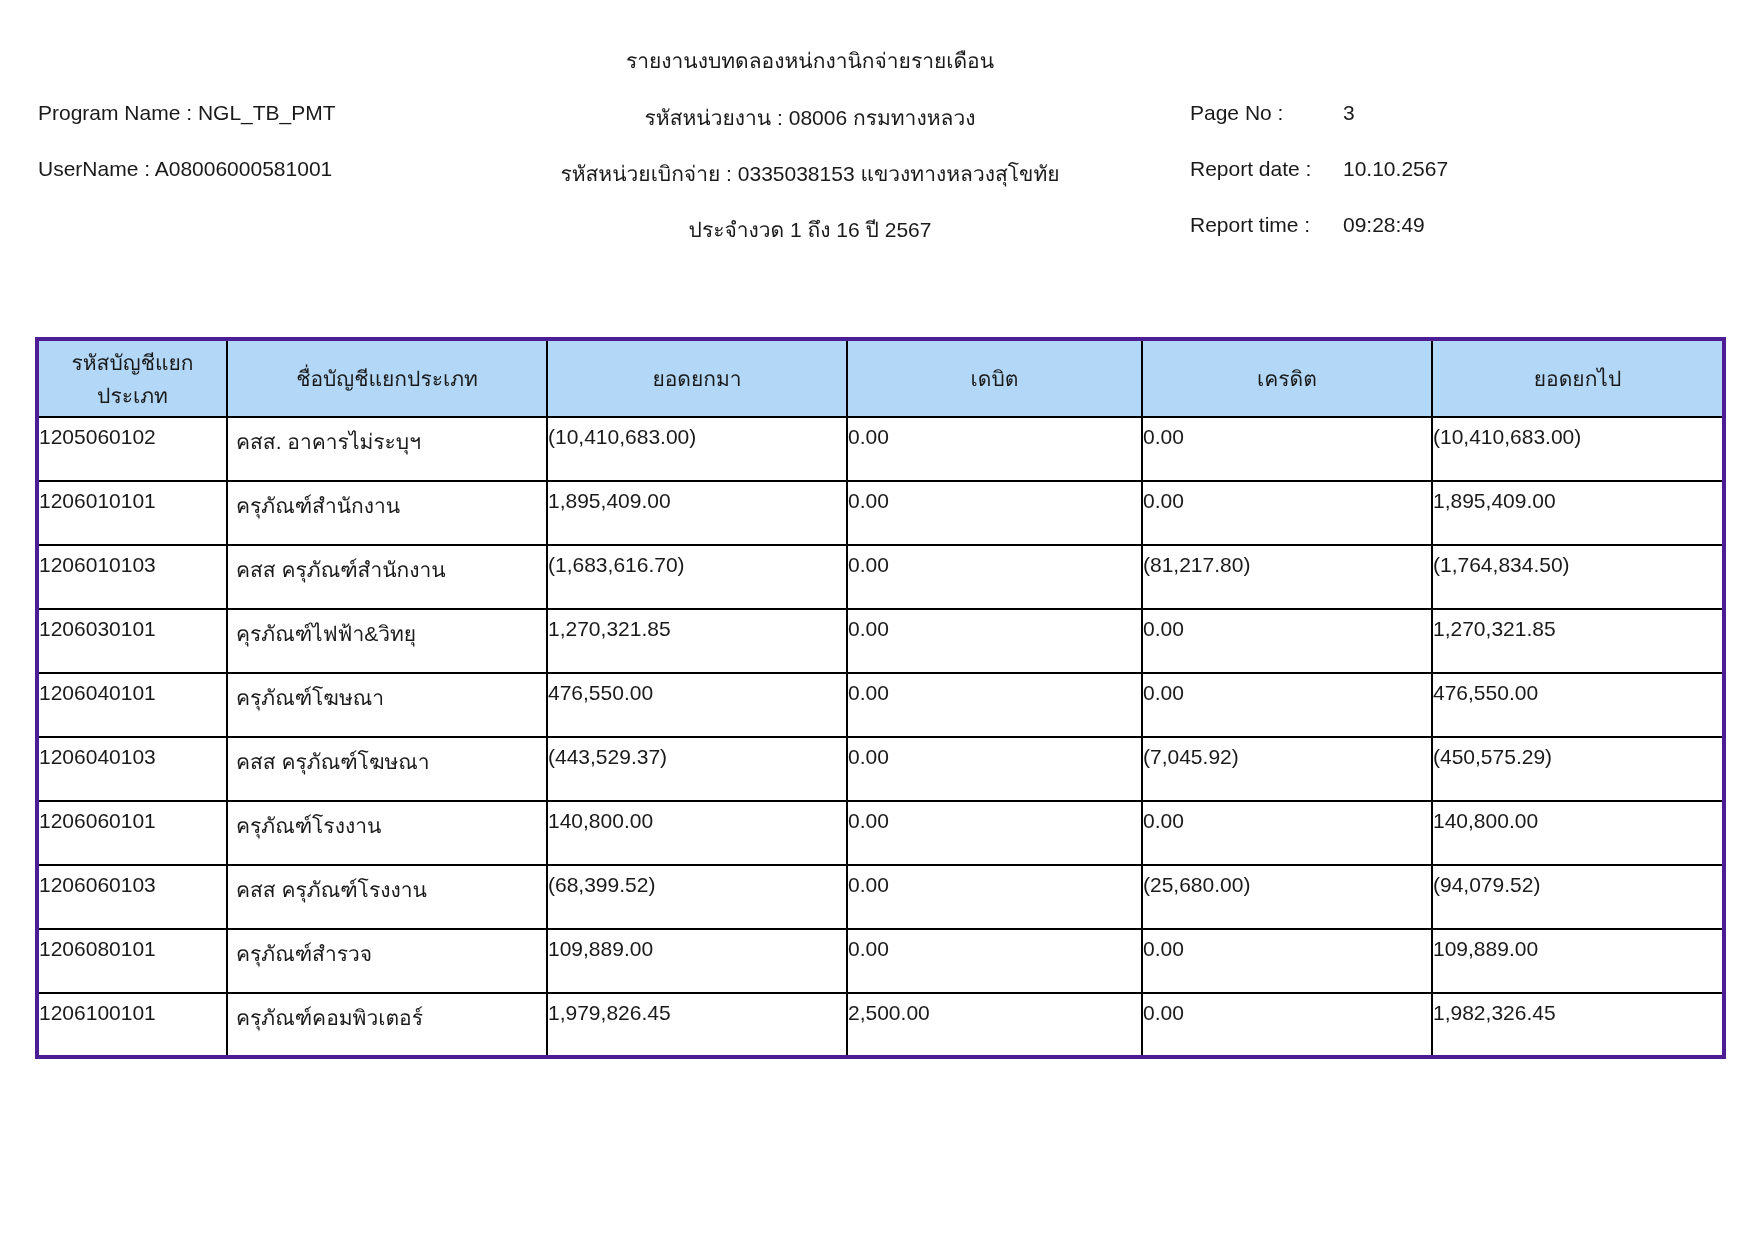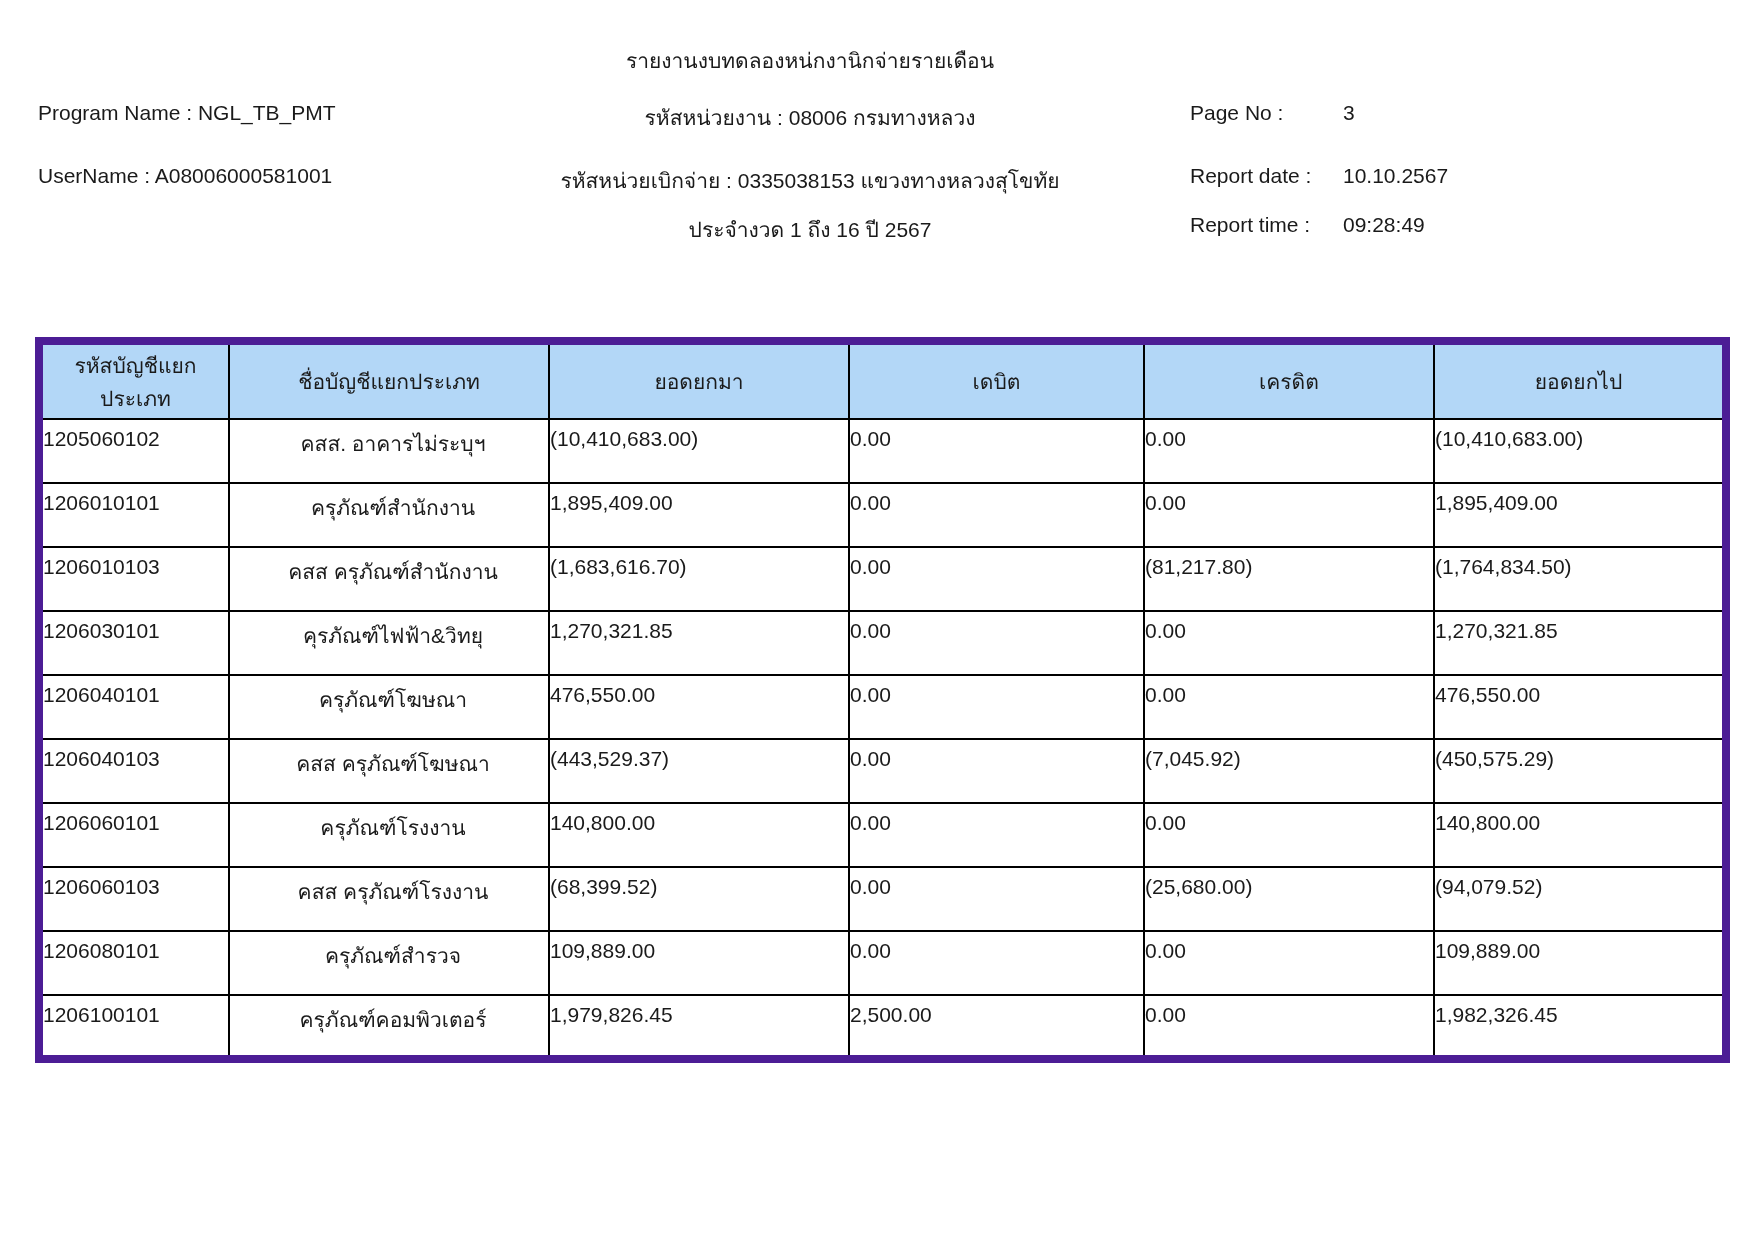--- a/index.html
+++ b/index.html
@@ -18,30 +18,30 @@
     top: 44px; left: 810px;
     transform: translateX(-50%);
     font-size: 21px;
   }
   .hdr-line { font-size: 21px; }
   .left-col  { left: 38px; }
   .center-col { left: 810px; transform: translateX(-50%); }
   .right-label { left: 1190px; }
   .right-value { left: 1343px; }
   .row-1 { top: 101px; }
-  .row-2 { top: 164px; }
+  .row-2 { top: 157px; }
   .row-3 { top: 213px; }
 
   
   .tb-wrap { position: absolute; top: 337px; left: 35px; }
   table {
     border-collapse: collapse;
     table-layout: fixed;
     width: 1687px;
-    border: 8px solid #4c1d95;
+    border: 4px solid #4c1d95;
   }
   th, td { border: 2px solid #000; font-weight: normal; }
   th {
     background: var(--header-bg, #b3d7f7);
     height: 78px;
     font-size: 21px;
     text-align: center;
     vertical-align: middle;
   }
   td {
@@ -50,21 +50,21 @@
     vertical-align: top;
     padding-top: 7px;
   }
   .w-code { width: 190px; }
   .w-name { width: 320px; }
   .w-open { width: 300px; }
   .w-deb  { width: 295px; }
   .w-cred { width: 290px; }
   .w-clos { width: 292px; }
   td.cell-code { text-align: left;  }
-  td.cell-name { text-align: center;  padding-left: 8px;  }
+  td.cell-name { text-align: left;  padding-left: 8px;  }
   td.cell-num  { text-align: left; padding-right: 12px; }
 </style>
 </head>
 <body>
 
 <div class="abs report-title">รายงานงบทดลองหน่กงานิกจ่ายรายเดือน</div>
 
 <div class="abs hdr-line left-col row-1">
   <span>Program Name :</span>
   <span>NGL_TB_PMT</span>

